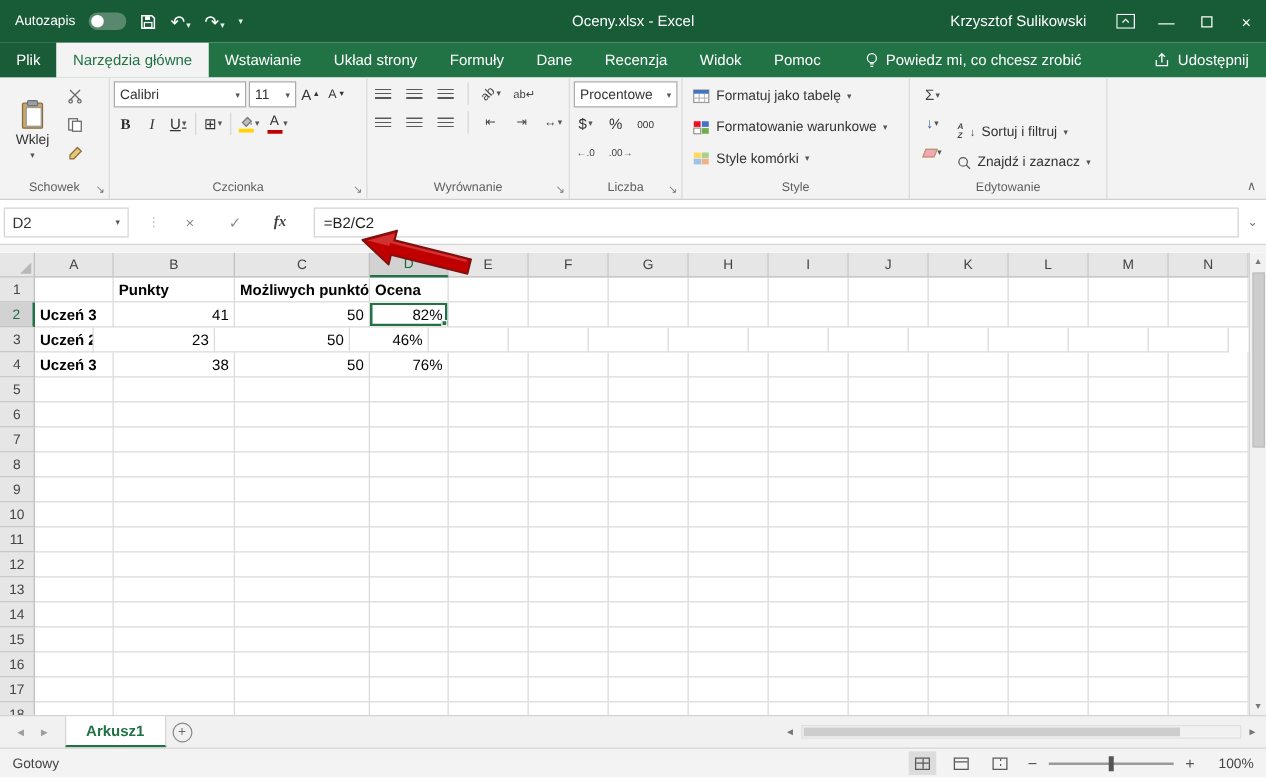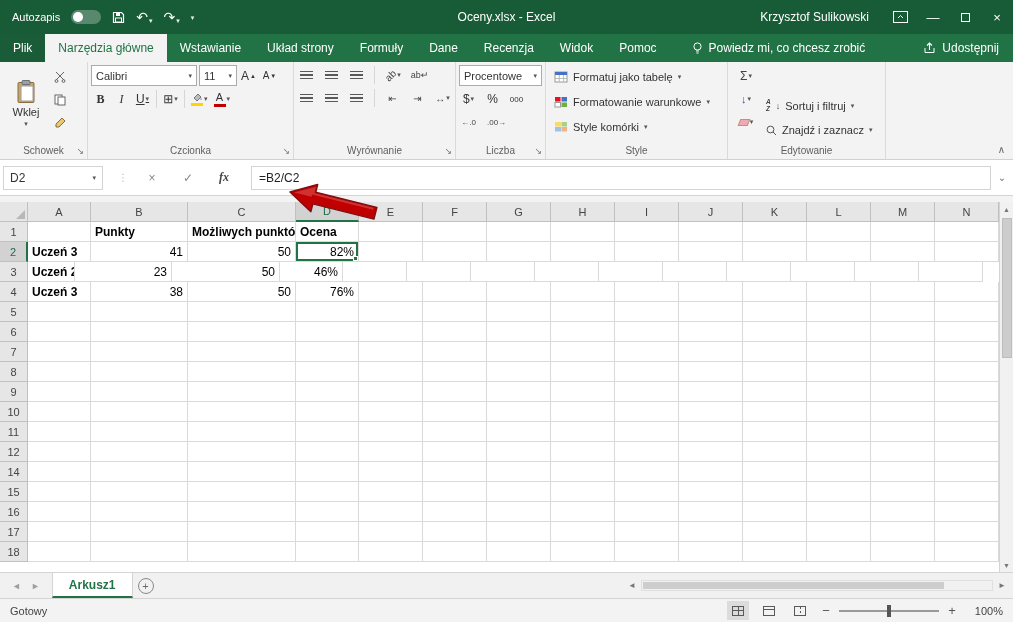--- a/index.html
+++ b/index.html
@@ -673,20 +673,37 @@
             <div class="cell" style="width: 64px;"></div>
             <div class="cell" style="width: 64px;"></div>
             <div class="cell" style="width: 64px;"></div>
             <div class="cell" style="width: 64px;"></div>
             <div class="cell" style="width: 64px;"></div>
             <div class="cell" style="width: 64px;"></div>
             <div class="cell" style="width: 64px;"></div>
             <div class="cell" style="width: 64px;"></div>
           </div>
           <div class="grow">
+            <div class="rowhdr">13</div>
+            <div class="cell" style="width: 63px;"></div>
+            <div class="cell" style="width: 97px;"></div>
+            <div class="cell" style="width: 108px;"></div>
+            <div class="cell" style="width: 63px;"></div>
+            <div class="cell" style="width: 64px;"></div>
+            <div class="cell" style="width: 64px;"></div>
+            <div class="cell" style="width: 64px;"></div>
+            <div class="cell" style="width: 64px;"></div>
+            <div class="cell" style="width: 64px;"></div>
+            <div class="cell" style="width: 64px;"></div>
+            <div class="cell" style="width: 64px;"></div>
+            <div class="cell" style="width: 64px;"></div>
+            <div class="cell" style="width: 64px;"></div>
+            <div class="cell" style="width: 64px;"></div>
+          </div>
+          <div class="grow">
             <div class="rowhdr">14</div>
             <div class="cell" style="width: 63px;"></div>
             <div class="cell" style="width: 97px;"></div>
             <div class="cell" style="width: 108px;"></div>
             <div class="cell" style="width: 63px;"></div>
             <div class="cell" style="width: 64px;"></div>
             <div class="cell" style="width: 64px;"></div>
             <div class="cell" style="width: 64px;"></div>
             <div class="cell" style="width: 64px;"></div>
             <div class="cell" style="width: 64px;"></div>

